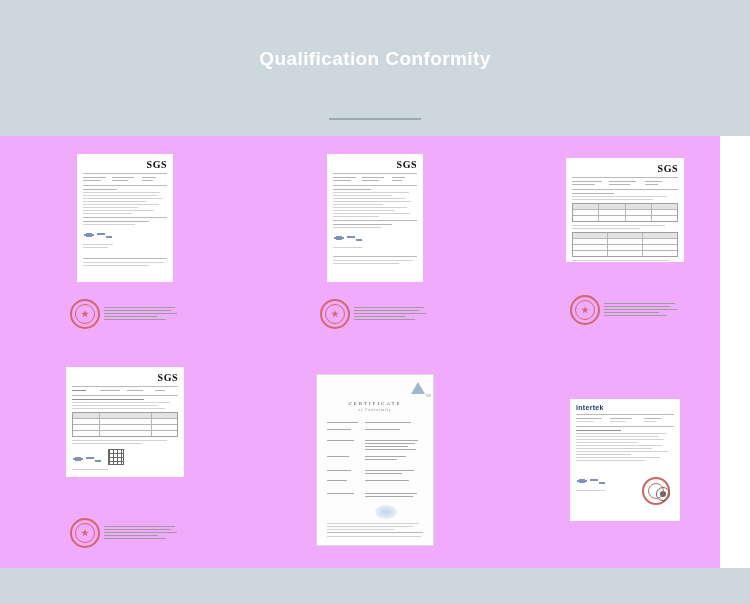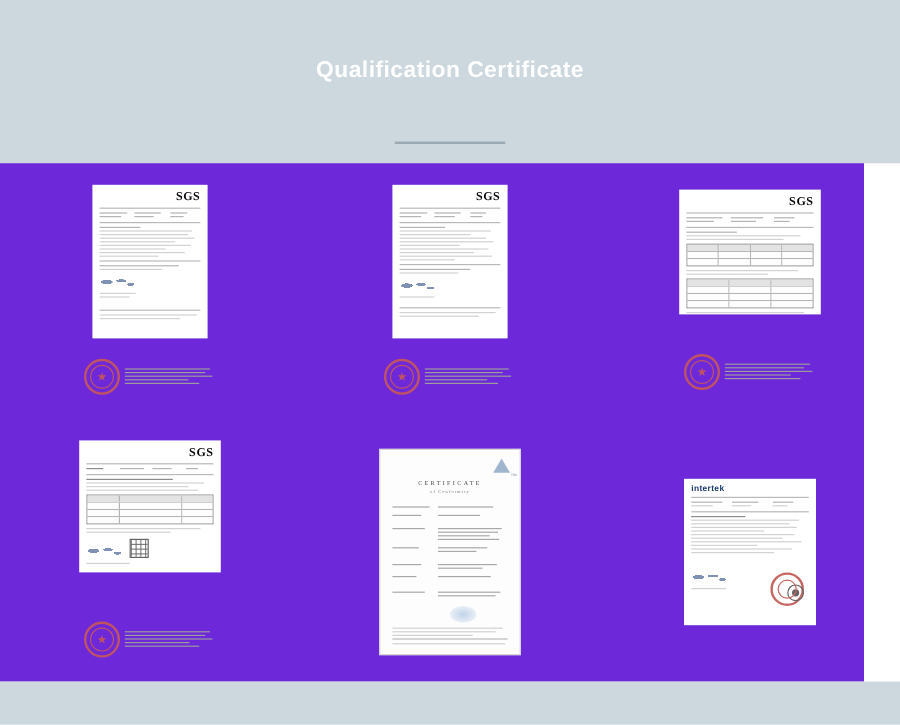--- a/index.html
+++ b/index.html
@@ -47,21 +47,21 @@
     height: 2px;
     background: #9aa9b2;
   }
   
   .grid-wrap {
     position: absolute;
     top: 136px;
     left: 0;
     width: 720px;
     height: 432px;
-    background: #6d28d9;
+    background: #f0abfc;
   }
   .grid {
     display: grid;
     grid-template-columns: repeat(3, 1fr);
     grid-template-rows: repeat(2, 216px);
     width: 750px;
   }
   .cell {
     position: relative;
     display: flex;
@@ -313,21 +313,21 @@
     clip: rect(0 0 0 0);
     white-space: nowrap;
   }
 </style>
 </head>
 <body>
 
 <div class="page">
 
   <div class="banner">
-    <div class="banner-title">Qualification Certificate</div>
+    <div class="banner-title">Qualification Conformity</div>
     <div class="banner-rule"></div>
   </div>
 
   <div class="grid-wrap">
     <div class="grid">
 
       <div class="cell">
         <div style="display:flex;flex-direction:column;align-items:center;">
           <div class="doc doc-sgs">
             <span class="sr-only">SGS test report page with signature and Chinese red seal certificate strip</span>

